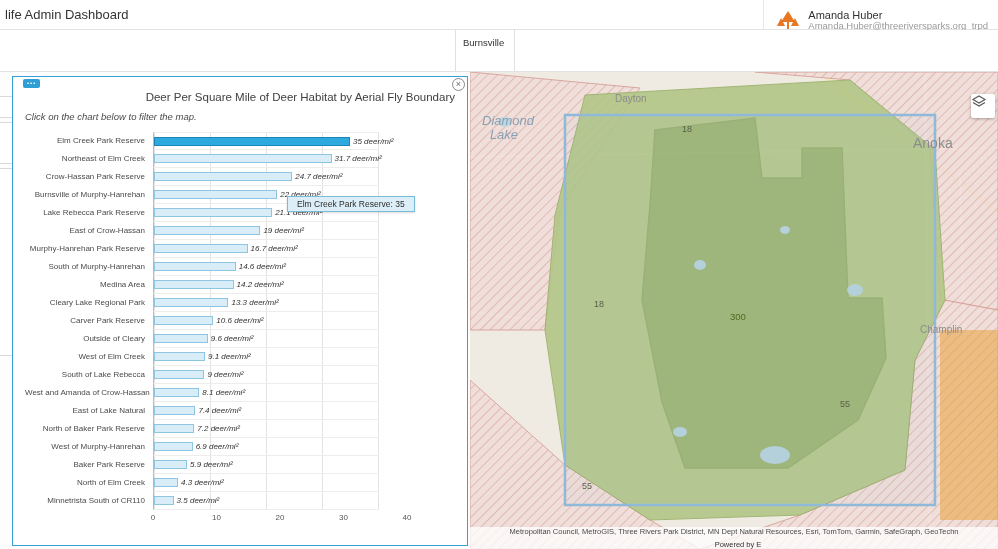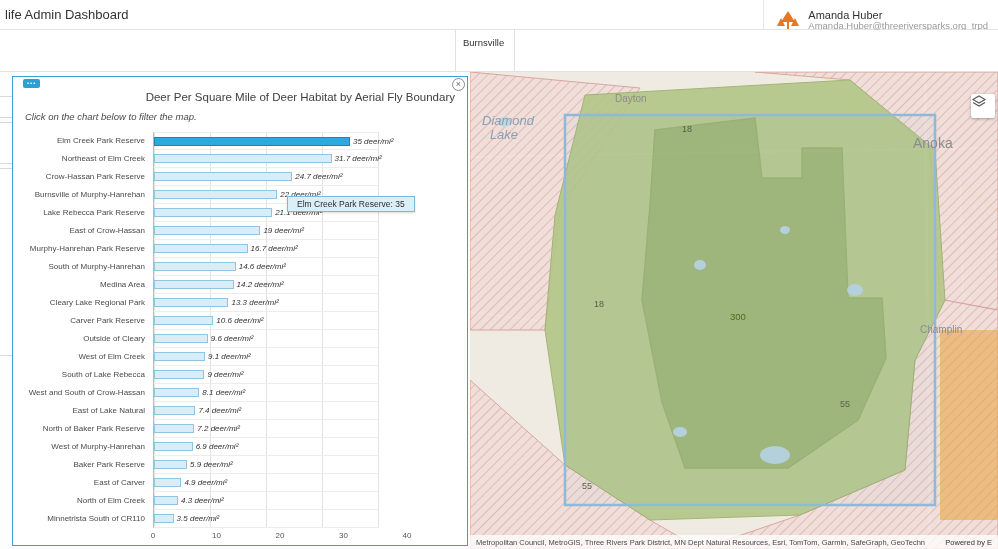--- a/index.html
+++ b/index.html
@@ -74,23 +74,23 @@
   .map-label { position:absolute; font-size:10px; color:#8c8c8c; pointer-events:none; }
   .map-label.small { font-size:13px; font-style:italic; color:#8aa0b5; width:44px;
     text-align:center; line-height:1.1; }
   .map-num { position:absolute; font-size:9px; color:#5a5f46; pointer-events:none; }
   .map-num.big { font-size:9.5px; color:#52691f; }
 
   .layers-btn { position:absolute; right:3px; top:22px; width:24px; height:24px;
     background:#fff; border-radius:2px; box-shadow:0 1px 3px rgba(0,0,0,.3);
     display:flex; align-items:center; justify-content:center; cursor:pointer; }
 
-  .attribution { position:absolute; left:0; right:0; bottom:0; height:14px;
+  .attribution { position:absolute; left:0; right:0; bottom:0; height:22px;
     background:rgba(255,255,255,.75); font-size:7.5px; color:#4a4a4a;
-    display:flex; align-items:center; padding:0 6px; }
+    display:flex; align-items:center; padding:0 6px;flex-direction:column; }
   .attr-text { flex:1; white-space:nowrap; overflow:hidden; }
   .powered { white-space:nowrap; padding-left:8px; color:#323232; }
 </style>
 </head>
 <body>
 
 <div class="header">
   <div class="header-title">life Admin Dashboard</div>
   <div class="user-block">
     <svg class="avatar" viewBox="0 0 24 24">
@@ -216,21 +216,21 @@
             </div>
           </div>
           <div class="bar-row">
             <div class="cat-label">South of Lake Rebecca</div>
             <div class="bar-track">
               <div class="bar" style="width: 22.5%;"></div>
               <span class="bar-value" style="left: calc(22.5% + 3px);">9 deer/mi²</span>
             </div>
           </div>
           <div class="bar-row">
-            <div class="cat-label">West and South of Crow-Hassan</div>
+            <div class="cat-label">West and Amanda of Crow-Hassan</div>
             <div class="bar-track">
               <div class="bar" style="width: 20.25%;"></div>
               <span class="bar-value" style="left: calc(20.25% + 3px);">8.1 deer/mi²</span>
             </div>
           </div>
           <div class="bar-row">
             <div class="cat-label">East of Lake Natural</div>
             <div class="bar-track">
               <div class="bar" style="width: 18.5%;"></div>
               <span class="bar-value" style="left: calc(18.5% + 3px);">7.4 deer/mi²</span>
@@ -248,27 +248,20 @@
             <div class="bar-track">
               <div class="bar" style="width: 17.25%;"></div>
               <span class="bar-value" style="left: calc(17.25% + 3px); text-align: right;">6.9 deer/mi²</span>
             </div>
           </div>
           <div class="bar-row">
             <div class="cat-label">Baker Park Reserve</div>
             <div class="bar-track">
               <div class="bar" style="width: 14.75%;"></div>
               <span class="bar-value" style="left: calc(14.75% + 3px);">5.9 deer/mi²</span>
-            </div>
-          </div>
-          <div class="bar-row">
-            <div class="cat-label">East of Carver</div>
-            <div class="bar-track">
-              <div class="bar" style="width: 12.25%;"></div>
-              <span class="bar-value" style="left: calc(12.25% + 3px);">4.9 deer/mi²</span>
             </div>
           </div>
           <div class="bar-row">
             <div class="cat-label">North of Elm Creek</div>
             <div class="bar-track">
               <div class="bar" style="width: 10.75%;"></div>
               <span class="bar-value" style="left: calc(10.75% + 3px);">4.3 deer/mi²</span>
             </div>
           </div>
           <div class="bar-row">

